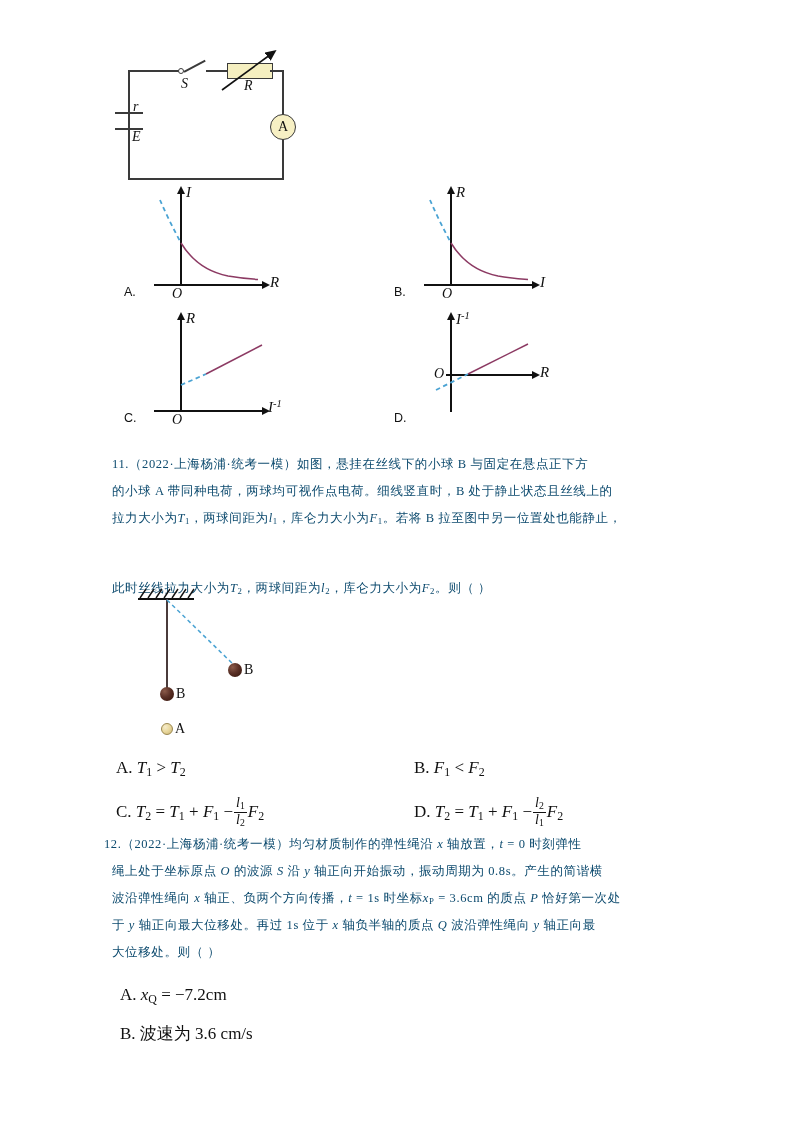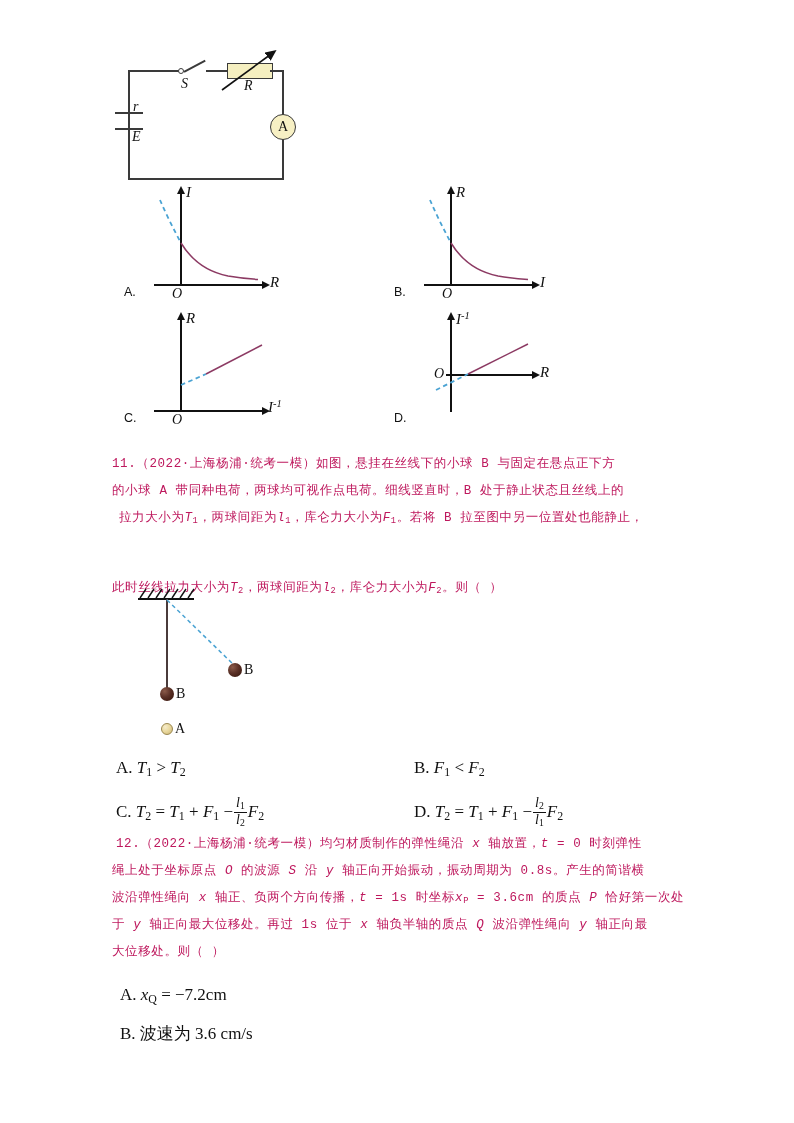--- a/index.html
+++ b/index.html
@@ -18,25 +18,25 @@
   .page {
     position: absolute;
     left: 0; top: 0;
     width: 794px;
     height: 1123px;
   }
 
   
   .qtext {
     position: absolute;
-    font-family: Liberation Mono, monospace;
+    font-family: Liberation Serif, serif;
     font-size: 12.5px;
     line-height: 27px;
     letter-spacing: 0.6px;
-    color: #be185d;
+    color: #0c4a6e;
     white-space: nowrap;
   }
   .opt {
     position: absolute;
     font-family: "Liberation Serif", serif;
     font-size: 17px;
     color: #111;
     white-space: nowrap;
   }
   .lbl {
@@ -237,21 +237,21 @@
     <svg style="position:absolute; left:0; top:0;" width="140" height="110" viewBox="0 0 140 110">
       <line x1="16" y1="78" x2="48" y2="62" stroke="#4ba3d3" stroke-width="1.8" stroke-dasharray="4.5,3.5"></line>
       <line x1="48" y1="62" x2="108" y2="32" fill="none" stroke="#8c3a63" stroke-width="1.5"></line>
     </svg>
   </div>
   <div class="choice-letter" style="left:394px; top:411px;">D.</div>
 
   <div class="qtext" style="left:112px; top:451px;">11.（2022·上海杨浦·统考一模）如图，悬挂在丝线下的小球 B 与固定在悬点正下方</div>
   <div class="qtext" style="left:112px; top:478px;">的小球 A 带同种电荷，两球均可视作点电荷。细线竖直时，B 处于静止状态且丝线上的</div>
 
-  <div class="qtext" style="left:112px; top:505px;margin-left:7px;">
+  <div class="qtext" style="left:112px; top:505px;">
     <span>拉力大小为</span><i class="v">T</i><sub>1</sub><span>，两球间距为</span><i class="v">l</i><sub>1</sub><span>，库仑力大小为</span><i class="v">F</i><sub>1</sub><span>。若将 B 拉至图中另一位置处也能静止，</span>
   </div>
 
   <div class="qtext" style="left:112px; top:532px;margin-top:43px;">
     <span>此时丝线拉力大小为</span><i class="v">T</i><sub>2</sub><span>，两球间距为</span><i class="v">l</i><sub>2</sub><span>，库仑力大小为</span><i class="v">F</i><sub>2</sub><span>。则（      ）</span>
   </div>
 
   <div class="pend">
 
     <div class="ceiling-bar" style="left:0px; top:10px; width:56px;"></div>
@@ -308,21 +308,21 @@
   <div class="opt" style="left:414px; top:796px;">
     <span>D.</span>
     <i class="v">T</i><sub>2</sub>
     <span>=</span>
     <i class="v">T</i><sub>1</sub>
     <span>+</span>
     <i class="v">F</i><sub>1</sub>
     <span>−</span><span class="frac"><span class="num"><i class="v">l</i><sub>2</sub></span><span class="den"><i class="v">l</i><sub>1</sub></span></span><i class="v">F</i><sub>2</sub>
   </div>
 
-  <div class="qtext" style="left:116px; top:831px;">
+  <div class="qtext" style="left:104px; top:831px;">
     <span>12.（2022·上海杨浦·统考一模）均匀材质制作的弹性绳沿 </span><i class="v">x</i><span> 轴放置，</span><i class="v">t</i><span> = 0 时刻弹性</span>
   </div>
 
   <div class="qtext" style="left:112px; top:858px;">
     <span>绳上处于坐标原点 </span><i class="v">O</i><span> 的波源 </span><i class="v">S</i><span> 沿 </span><i class="v">y</i><span> 轴正向开始振动，振动周期为 0.8s。产生的简谐横</span>
   </div>
 
   <div class="qtext" style="left:112px; top:885px;">
     <span>波沿弹性绳向 </span><i class="v">x</i><span> 轴正、负两个方向传播，</span><i class="v">t</i><span> = 1s 时坐标</span><i class="v">x</i><sub>P</sub><span> = 3.6cm 的质点 </span><i class="v">P</i><span> 恰好第一次处</span>
   </div>

